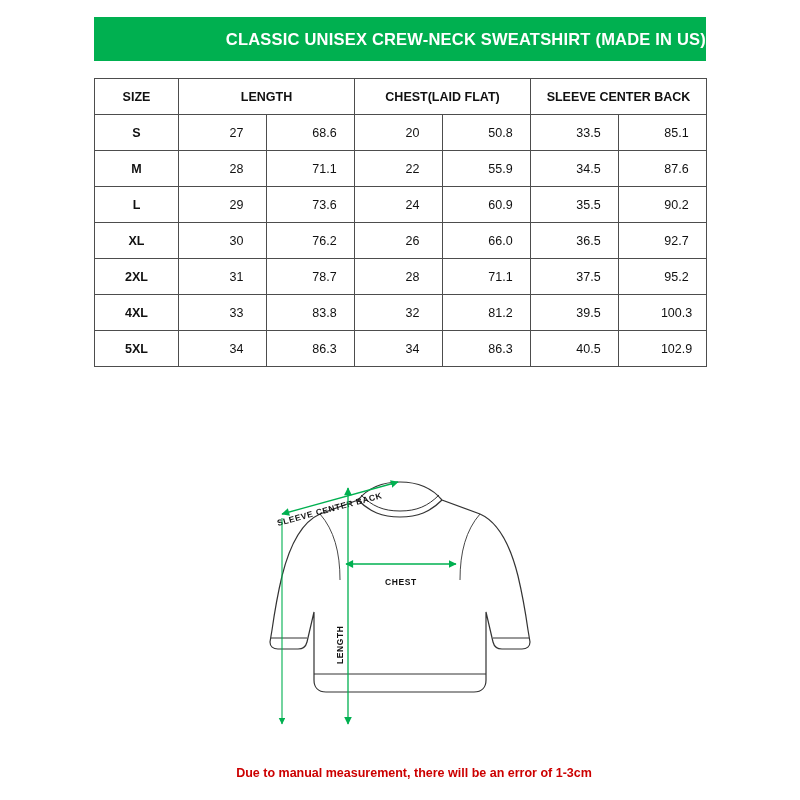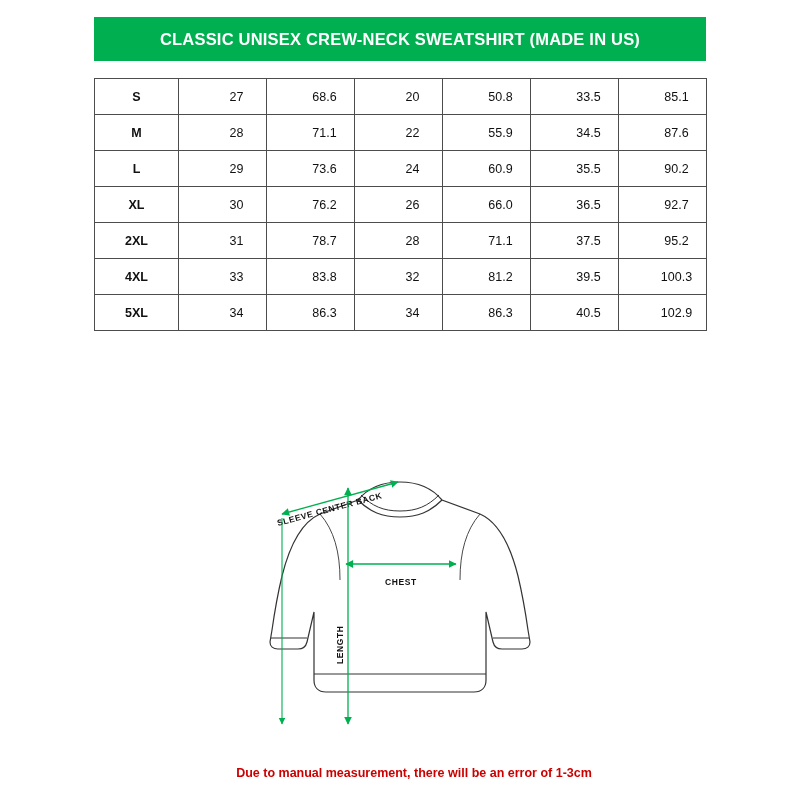--- a/index.html
+++ b/index.html
@@ -22,21 +22,21 @@
   
   .banner {
     position: absolute;
     left: 94px;
     top: 17px;
     width: 612px;
     height: 44px;
     background: #00b050;
     display: flex;
     align-items: center;
-    justify-content: center;
+    justify-content: flex-end;
   }
   .banner-title {
     color: #ffffff;
     font-size: 16.5px;
     font-weight: bold;
     letter-spacing: 0.2px;
     white-space: nowrap;
     text-align: center;
   }
 
@@ -112,20 +112,26 @@
       <colgroup>
         <col class="c-size">
           <col class="c-num">
           <col class="c-num">
           <col class="c-num">
           <col class="c-num">
           <col class="c-num">
           <col class="c-num">
       </colgroup>
       <tbody>
+        <tr>
+          <td>SIZE</td>
+          <td colspan="2">LENGTH</td>
+          <td colspan="2">CHEST(LAID FLAT)</td>
+          <td colspan="2">SLEEVE CENTER BACK</td>
+        </tr>
 
         <tr>
           <td>S</td>
           <td class="val">27</td>
           <td class="val">68.6</td>
           <td class="val">20</td>
           <td class="val">50.8</td>
           <td class="val">33.5</td>
           <td class="val">85.1</td>
         </tr>

